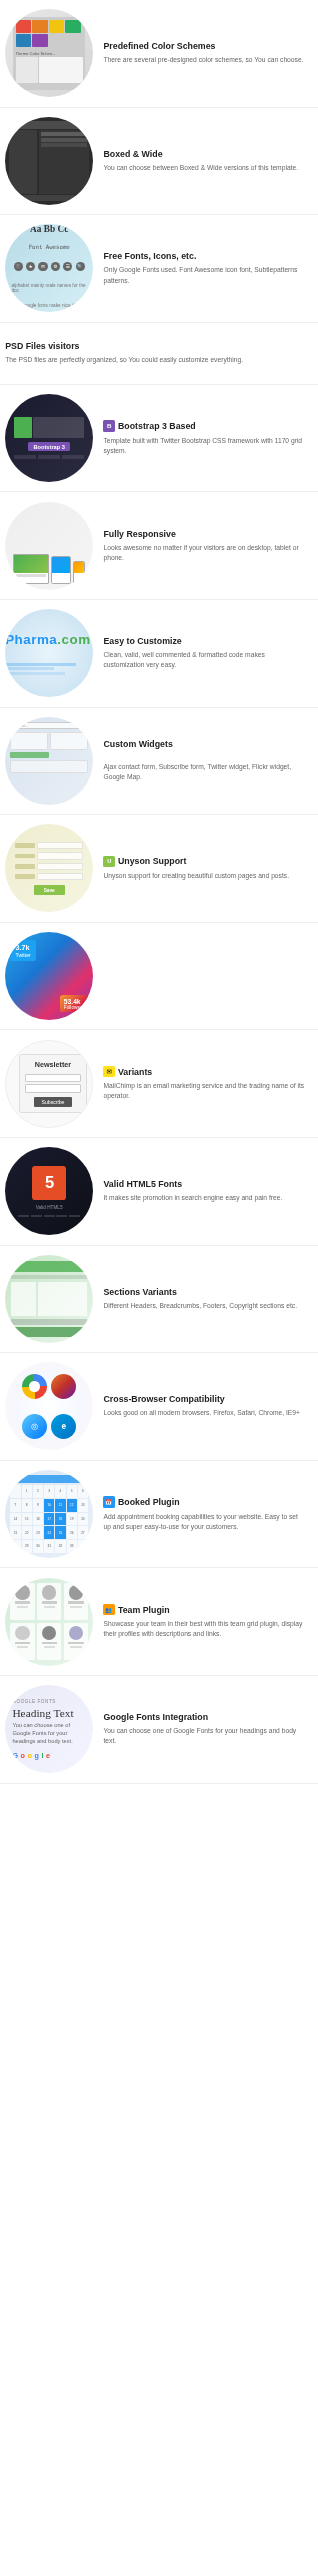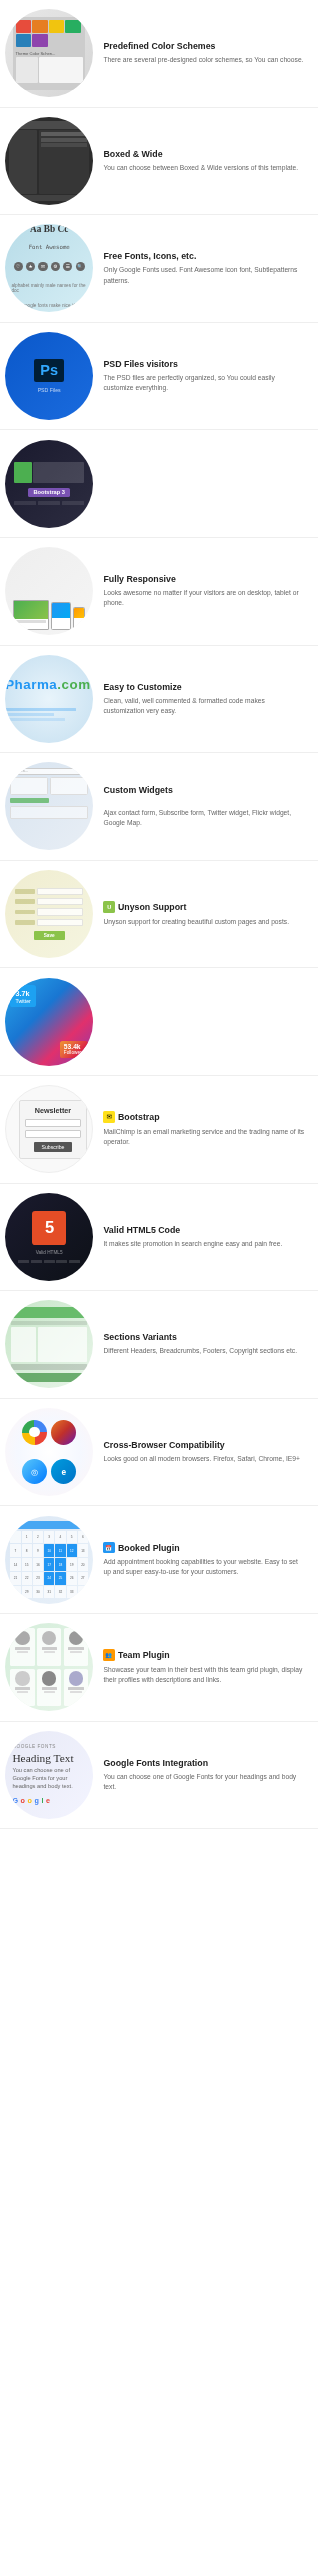--- a/index.html
+++ b/index.html
@@ -119,26 +119,20 @@
         </div>
       </div>
       <div class="feature-content">
         <div class="title-with-icon">
           <span class="feature-title" style="margin-bottom: 0px;">Free Fonts, Icons, etc.</span>
         </div>
         <p class="feature-desc">Only Google Fonts used. Font Awesome icon font, Subtlepatterns patterns.</p>
       </div>
     </div>
     <div class="feature-item">
-      <div class="art-circle" style="width: 88px; height: 88px; border-radius: 50%; overflow: hidden; position: relative; flex-shrink: 0; margin-right: 10.3px; background: linear-gradient(135deg, rgb(10, 88, 202) 0%, rgb(26, 107, 222) 100%);">
-        <div style="width:100%;height:100%;display:flex;align-items:center;justify-content:center;flex-direction:column;gap:5.2px;">
-          <div style="background:#001e36;color:#31a8ff;font-size:14.5px;font-weight:900;padding:3.1px 6.2px;border-radius:2.1px;">Ps</div>
-          <div style="color:rgba(255,255,255,0.7);font-size:5.2px;">PSD Files</div>
-        </div>
-      </div>
       <div class="feature-content">
         <div class="title-with-icon">
           <span class="feature-title" style="margin-bottom: 0px;">PSD Files visitors</span>
         </div>
         <p class="feature-desc">The PSD files are perfectly organized, so You could easily customize everything.</p>
       </div>
     </div>
     <div class="feature-item">
       <div class="art-circle" style="width: 88px; height: 88px; border-radius: 50%; overflow: hidden; position: relative; flex-shrink: 0; margin-right: 10.3px; background: linear-gradient(135deg, rgb(26, 26, 46) 0%, rgb(44, 44, 64) 100%);">
         <div style="width:100%;height:100%;display:flex;align-items:center;justify-content:center;flex-direction:column;gap:4.1px;">
@@ -146,20 +140,27 @@
             <div style="width:25%;background:#4CAF50;border-radius:1px;"></div>
             <div style="flex:1;background:rgba(255,255,255,0.15);border-radius:1px;"></div>
           </div>
           <div style="background:#7952b3;color:white;padding:1.6px 5.2px;border-radius:1.6px;font-size:5.7px;font-weight:bold;">Bootstrap 3</div>
           <div style="display:flex;gap:1.6px;width:80%;">
             <div style="height:4.1px;flex:1;background:rgba(255,255,255,0.1);border-radius:0.5px;"></div>
             <div style="height:4.1px;flex:1;background:rgba(255,255,255,0.1);border-radius:0.5px;"></div>
             <div style="height:4.1px;flex:1;background:rgba(255,255,255,0.1);border-radius:0.5px;"></div>
           </div>
         </div>
+      </div>
+      <div class="feature-content">
+        <div class="title-with-icon">
+          <span style="display: inline-flex; align-items: center; justify-content: center; width: 11.4px; height: 11.4px; background: rgb(121, 82, 179); color: white; border-radius: 1.6px; font-size: 6.2px; font-weight: 900; margin-right: 3.1px;">B</span>
+          <span class="feature-title" style="margin-bottom: 0px;">Bootstrap 3 Based</span>
+        </div>
+        <p class="feature-desc">Template built with Twitter Bootstrap CSS framework with 1170 grid system.</p>
       </div>
     </div>
     <div class="feature-item">
       <div class="art-circle" style="width: 88px; height: 88px; border-radius: 50%; overflow: hidden; position: relative; flex-shrink: 0; margin-right: 10.3px; background: linear-gradient(135deg, rgb(238, 238, 238) 0%, rgb(245, 245, 245) 100%);">
         <div style="width:100%;height:100%;display:flex;align-items:flex-end;justify-content:center;gap:2.1px;padding:5.2px 4.1px;">
           <div style="width:36px;height:30px;background:white;border:1px solid #aaa;border-radius:1px;position:relative;overflow:hidden;">
             <div style="width:100%;height:18px;background:linear-gradient(135deg,#4CAF50,#8BC34A);"></div>
             <div style="height:2.6px;background:#ddd;margin:1px 1.6px;border-radius:0.5px;"></div>
           </div>
           <div style="width:19.7px;height:28.4px;background:white;border:1px solid #aaa;border-radius:1.6px;overflow:hidden;">
@@ -266,42 +267,42 @@
             <div style="font-size:7.2px;font-weight:bold;color:#333;margin-bottom:4.1px;">Newsletter</div>
             <div style="width:100%;height:8.3px;background:#fff;border:0.5px solid #ccc;border-radius:1px;margin-bottom:2.6px;"></div>
             <div style="width:100%;height:8.3px;background:#fff;border:0.5px solid #ccc;border-radius:1px;margin-bottom:3.1px;"></div>
             <div style="background:#555;color:white;padding:2.1px 7.2px;border-radius:1px;font-size:5.2px;display:inline-block;">Subscribe</div>
           </div>
         </div>
       </div>
       <div class="feature-content">
         <div class="title-with-icon">
           <span style="display: inline-flex; align-items: center; justify-content: center; width: 11.4px; height: 11.4px; background: rgb(255, 224, 27); border-radius: 1.6px; font-size: 6.7px; margin-right: 3.1px;">✉</span>
-          <span class="feature-title" style="margin-bottom: 0px;">Bootstrap</span>
+          <span class="feature-title" style="margin-bottom: 0px;">Variants</span>
         </div>
         <p class="feature-desc">MailChimp is an email marketing service and the trading name of its operator.</p>
       </div>
     </div>
     <div class="feature-item">
       <div class="art-circle" style="width: 88px; height: 88px; border-radius: 50%; overflow: hidden; position: relative; flex-shrink: 0; margin-right: 10.3px; background: linear-gradient(135deg, rgb(26, 26, 46) 0%, rgb(13, 17, 23) 100%);">
         <div style="width:100%;height:100%;display:flex;align-items:center;justify-content:center;flex-direction:column;gap:5.2px;">
           <div style="background:#e44d26;color:white;font-size:16.6px;font-weight:900;width:34px;height:34px;display:flex;align-items:center;justify-content:center;border-radius:3.1px;letter-spacing:-1px;">5</div>
           <div style="color:rgba(255,255,255,0.5);font-size:4.7px;">Valid HTML5</div>
           <div style="display:flex;gap:1.6px;width:70%;">
             <div style="flex:1;height:2.1px;background:rgba(255,255,255,0.15);border-radius:0.5px;"></div>
             <div style="flex:1;height:2.1px;background:rgba(255,255,255,0.15);border-radius:0.5px;"></div>
             <div style="flex:1;height:2.1px;background:rgba(255,255,255,0.15);border-radius:0.5px;"></div>
             <div style="flex:1;height:2.1px;background:rgba(255,255,255,0.15);border-radius:0.5px;"></div>
             <div style="flex:1;height:2.1px;background:rgba(255,255,255,0.15);border-radius:0.5px;"></div>
           </div>
         </div>
       </div>
       <div class="feature-content">
         <div class="title-with-icon">
-          <span class="feature-title" style="margin-bottom: 0px;">Valid HTML5 Code</span>
+          <span class="feature-title" style="margin-bottom: 0px;">Valid HTML5 Fonts</span>
         </div>
         <p class="feature-desc">It makes site promotion in search engine easy and pain free.</p>
       </div>
     </div>
     <div class="feature-item">
       <div class="art-circle" style="width: 88px; height: 88px; border-radius: 50%; overflow: hidden; position: relative; flex-shrink: 0; margin-right: 10.3px; background: linear-gradient(135deg, rgb(200, 230, 201) 0%, rgb(232, 245, 233) 100%);">
         <div style="width:100%;height:100%;display:flex;flex-direction:column;gap:2.6px;padding:6.2px;">
           <div style="height:11.4px;background:#4CAF50;border-radius:1px;opacity:0.8;"></div>
           <div style="height:4.1px;background:rgba(0,0,0,0.1);border-radius:0.5px;"></div>
           <div style="display:flex;gap:2.1px;flex:1;">

